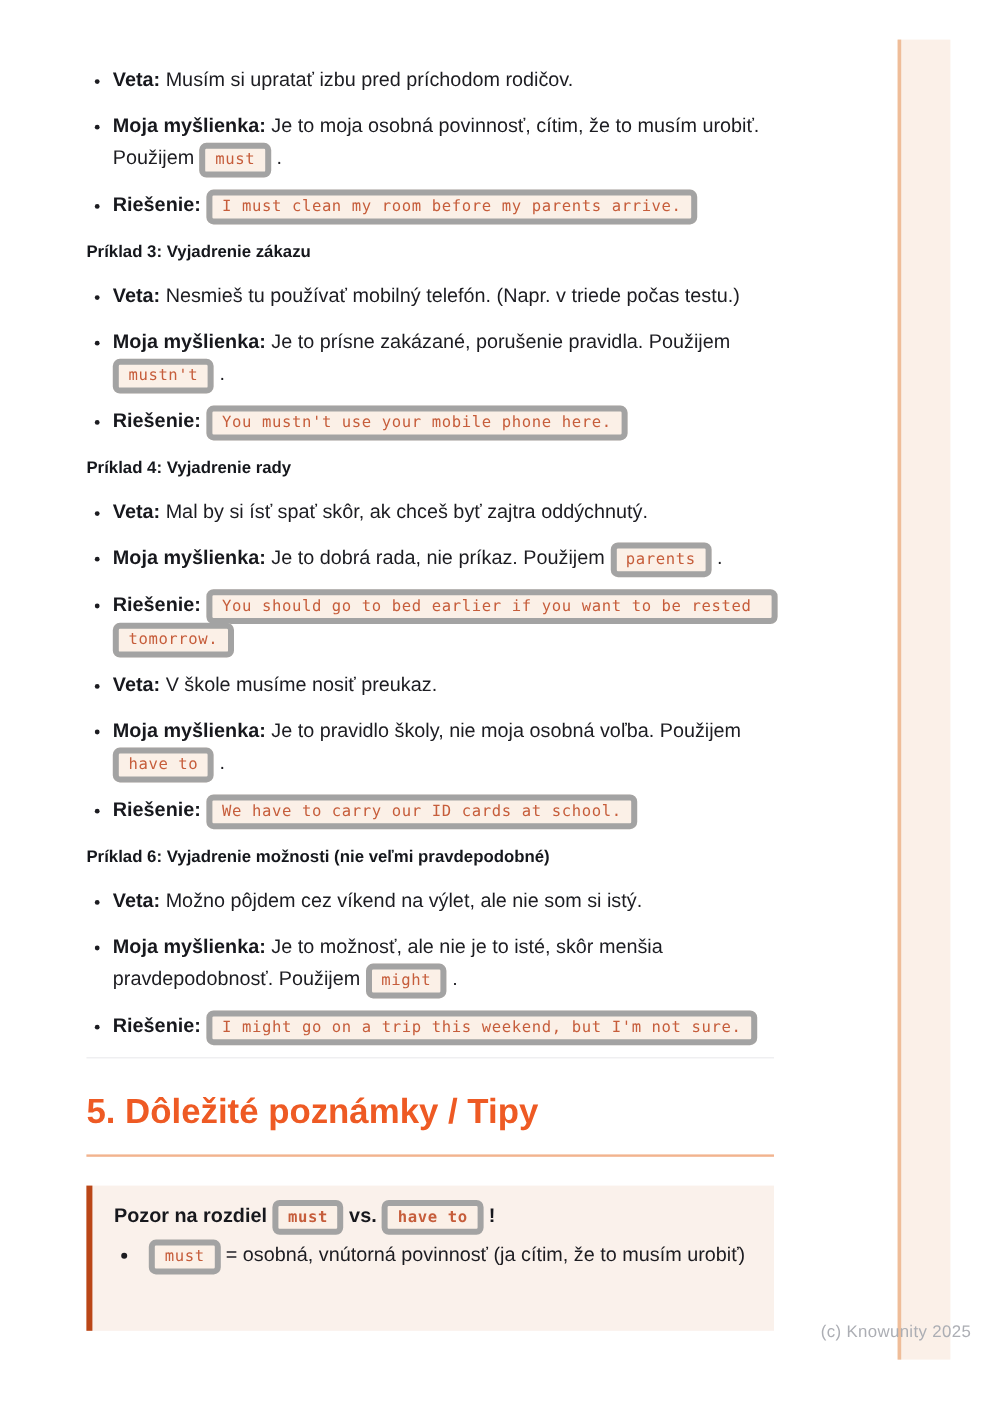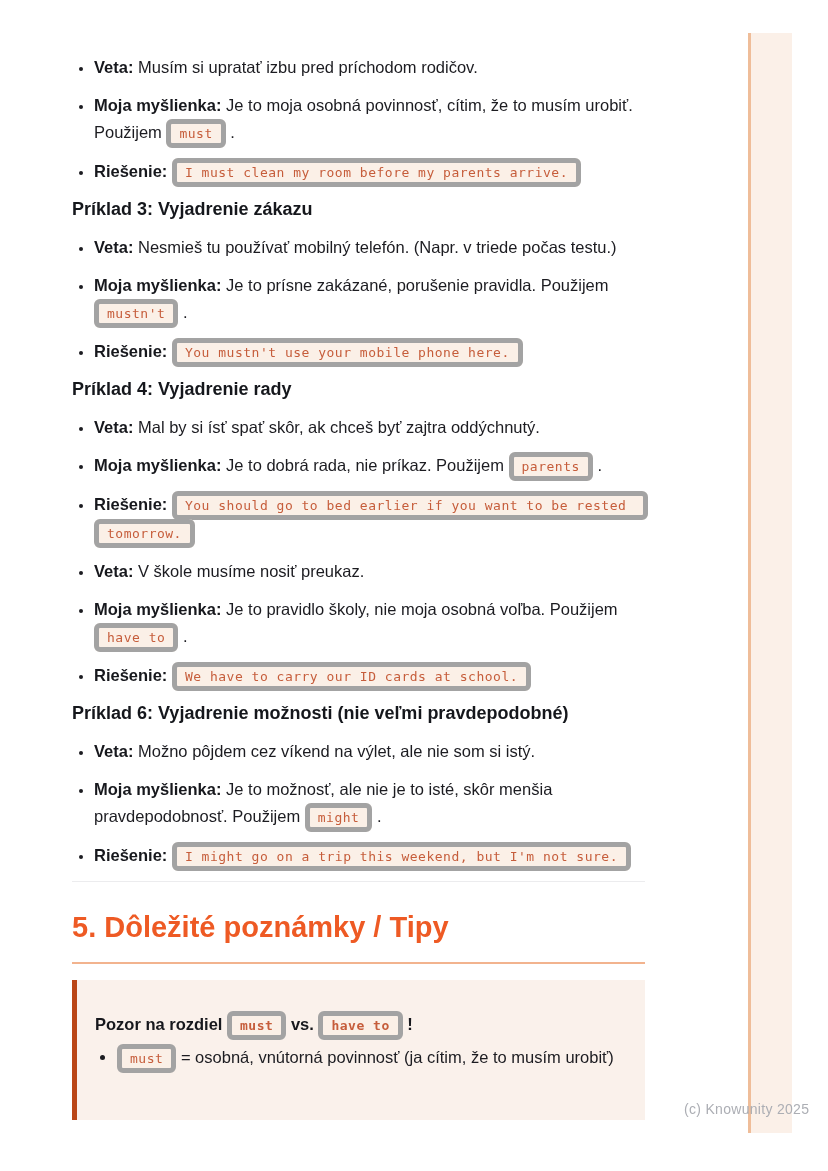--- a/index.html
+++ b/index.html
@@ -24,21 +24,21 @@
   }
   ul.bullets li {
     font-size: 16.5px;
     line-height: 27px;
     margin-bottom: 11px;
     color: #1c1c21;
   }
   ul.bullets li::marker { color: #1c1c21; font-size: 14px; }
   strong { font-weight: bold; color: #17181d; }
   h3.example-heading {
-    font-size: 18px;
+    font-size: 14px;
     line-height: 24px;
     font-weight: bold;
     color: #15171c;
     margin: 4px 0 13px 0;
   }
   code.inline-code {
     font-family: "DejaVu Sans Mono", monospace;
     font-size: 13px;
     letter-spacing: 0.5px;
     color: #c65d3b;
@@ -58,35 +58,36 @@
   h1.page-heading {
     margin-top: 28px;
     font-size: 29px;
     line-height: 35px;
     font-weight: bold;
     color: #ee5a24;
     padding-bottom: 17px;
     border-bottom: 2px solid #f2b38e;
   }
   aside.callout {
-    margin-top: 16px;
+    margin-top: 24px;
     background: #faf1eb;
     border-left: 5px solid #ba4617;
-    padding: 31px 24px 47px 18px;
+    padding: 12px 24px 47px 18px;
   }
   .callout-title {
     font-size: 16.5px;
     line-height: 27px;
     font-weight: bold;
     color: #17181d;
   }
   aside.callout ul {
     list-style: disc;
     margin-top: 4px;
     padding-left: 22px;
+    text-align: right;
   }
   aside.callout li {
     font-size: 16.5px;
     line-height: 29px;
     color: #1c1c21;
   }
   .page-edge-strip {
     position: absolute;
     left: 748px; top: 33px;
     width: 44px; height: 1100px;

